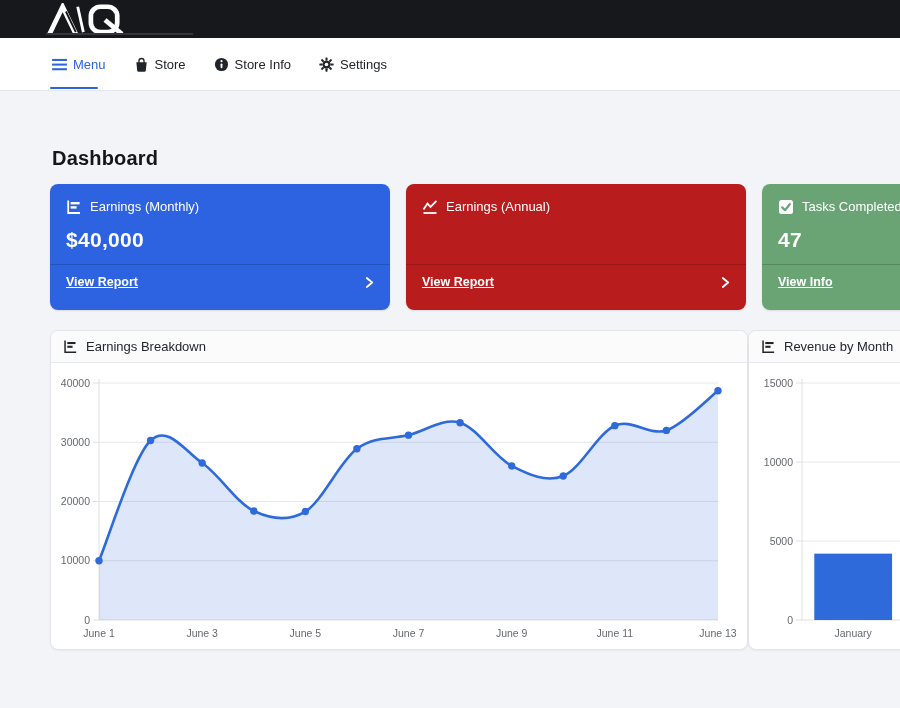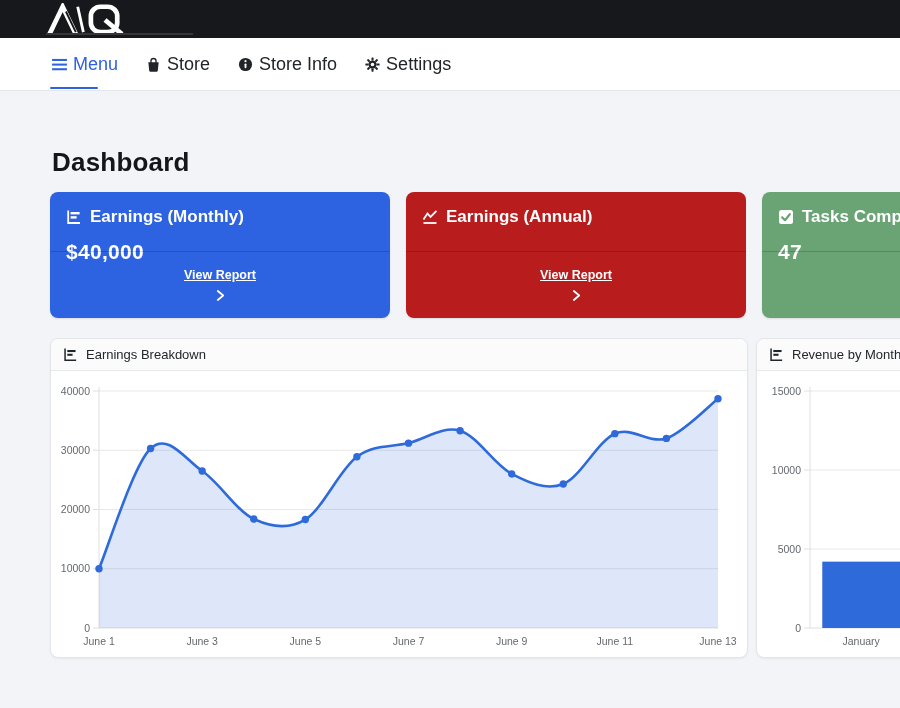--- a/index.html
+++ b/index.html
@@ -7,39 +7,39 @@
     width:900px;height:708px;overflow:hidden;position:relative;
     font-family:"Liberation Sans","DejaVu Sans",sans-serif;
     background:#f3f4f8;-webkit-font-smoothing:antialiased;
   }
   
   .topbar{height:38px;background:#17181b;position:relative;}
   .logo{position:absolute;left:44px;top:3px;cursor:pointer;}
   .logo-underline{position:absolute;left:46px;top:33px;width:147px;height:2px;background:#35363a;}
   
   .navbar{height:52px;background:#ffffff;border-bottom:1px solid #e5e7ea;display:flex;align-items:stretch;padding-left:52px;}
-  .nav-item{display:flex;align-items:center;gap:6px;font-size:18px;color:#212529;margin-right:28px;position:relative;cursor:pointer;}
+  .nav-item{display:flex;align-items:center;gap:6px;font-size:13px;color:#212529;margin-right:28px;position:relative;cursor:pointer;}
   .nav-item svg{display:block;}
   .nav-item.active{color:#2d63e0;font-weight:400;}
   .nav-item.active .underline{position:absolute;left:-2px;bottom:1px;width:48px;height:2px;background:#2d63e0;border-radius:2px;}
   
-  .page-title{margin:56px 0 14px 52px;font-size:26px;font-weight:700;color:#14171a;letter-spacing:.2px;}
+  .page-title{margin:56px 0 14px 52px;font-size:20px;font-weight:700;color:#14171a;letter-spacing:.2px;}
   .cards-row{display:flex;gap:16px;margin-left:50px;}
   .stat-card{width:340px;height:126px;border-radius:8px;color:#fff;position:relative;flex:none;box-shadow:0 1px 2px rgba(0,0,0,.10);}
   .stat-card.blue{background:#2d63e0;}
   .stat-card.yellow{background:#b91c1c;}
   .stat-card.green{background:#6aa475;}
   .card-top{padding:15px 16px 0;}
-  .card-title{display:flex;align-items:center;gap:8px;font-size:17px;font-weight:700;white-space:nowrap;}
+  .card-title{display:flex;align-items:flex-start;gap:8px;font-size:13px;font-weight:400;white-space:nowrap;}
   .card-value{font-size:21px;font-weight:700;margin-top:13px;letter-spacing:.3px;}
-  .card-footer{position:absolute;left:0;right:0;bottom:0;height:34px;border-top:1px solid rgba(0,0,0,.16);
-    display:flex;align-items:center;justify-content:space-between;padding:16px 16px;cursor:pointer;flex-direction:column;}
+  .card-footer{position:absolute;left:0;right:0;bottom:11px;height:34px;border-top:1px solid rgba(0,0,0,.16);
+    display:flex;align-items:center;justify-content:space-between;padding:0 16px;cursor:pointer;}
   .card-link{font-size:12.5px;font-weight:700;color:#fff;text-decoration:underline;}
   
-  .charts-row{display:flex;gap:8px;margin:20px 0 0 50px;}
+  .charts-row{display:flex;gap:0;margin:20px 0 0 50px;}
   .chart-card{width:696px;height:318px;flex:none;background:#fff;border:1px solid #e3e5e9;border-radius:8px;box-shadow:0 1px 2px rgba(0,0,0,.05);}
   .chart-header{height:31px;display:flex;align-items:center;gap:8px;padding:0 12px;border-bottom:1px solid #e7e9ec;
     background:#fbfbfc;border-radius:8px 8px 0 0;font-size:13px;color:#23262a;}
   .chart-body{padding:6px 10px 0;}
   svg.chart{display:block;}
 </style>
 </head>
 <body>
 
 <div class="topbar">

